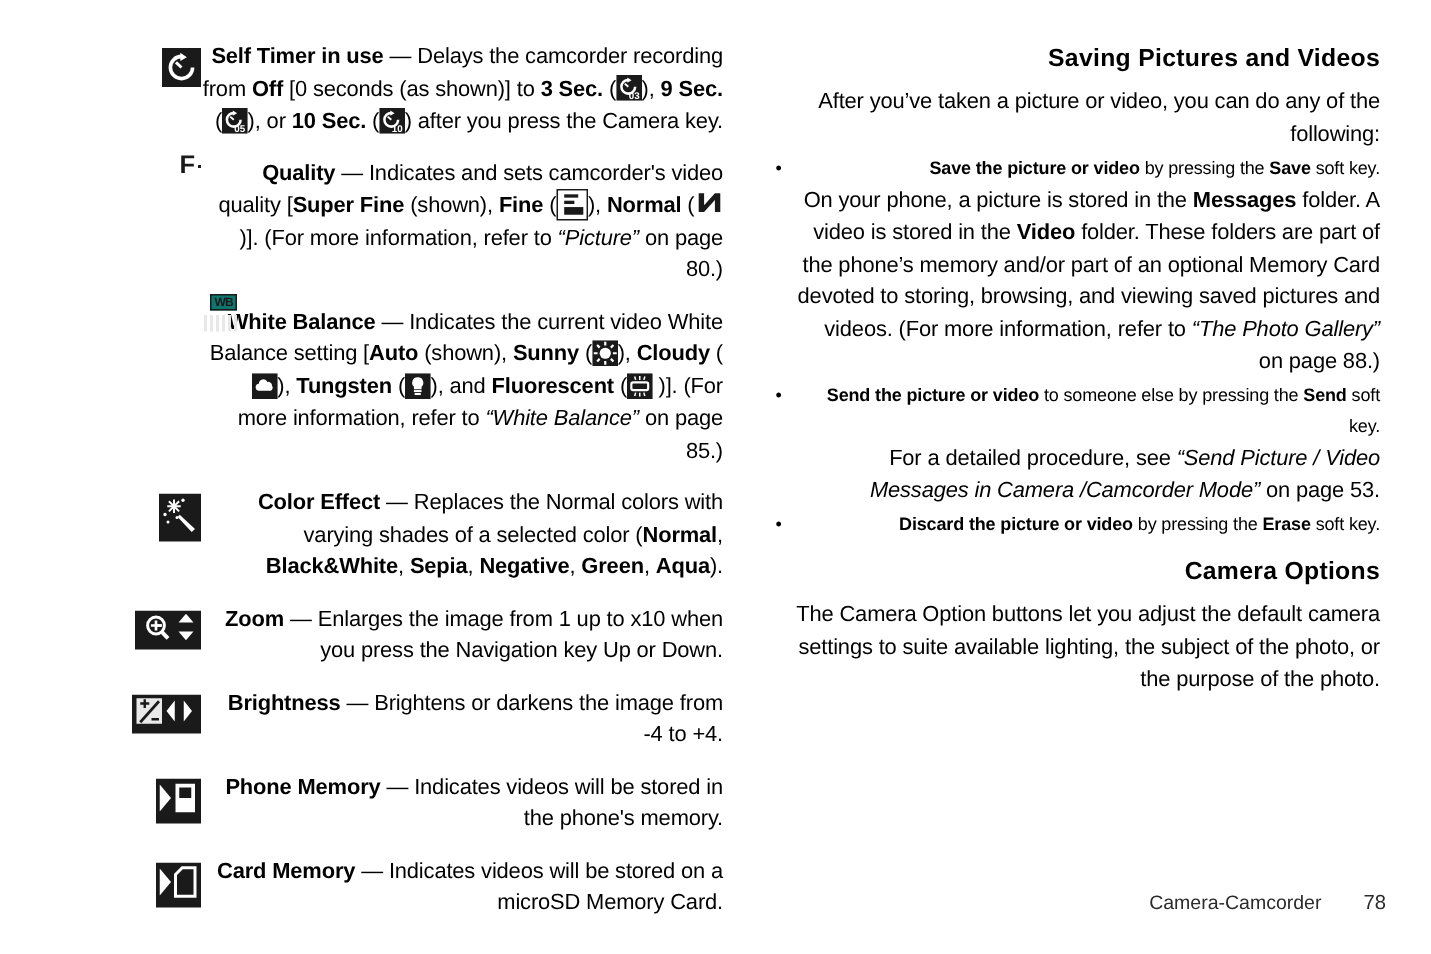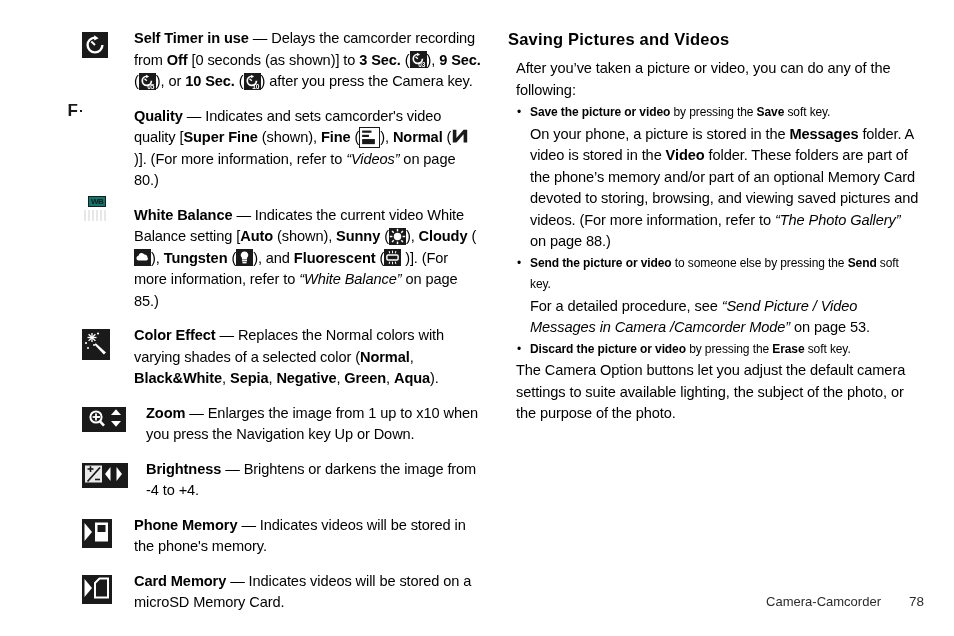--- a/index.html
+++ b/index.html
@@ -13,20 +13,21 @@
     font-family: "Liberation Sans", sans-serif;
     color: #000000;
     overflow: hidden;
     position: relative;
   }
   .page {
     position: relative;
     width: 954px;
     height: 636px;
     box-sizing: border-box;
+    text-align: right;
   }
   .col-left {
     position: absolute;
     left: 82px;
     top: 28px;
     width: 400px;
   }
   .col-right {
     position: absolute;
     left: 508px;
@@ -224,21 +225,21 @@
       </div>
       <div class="row-text">
         <b>Quality</b><span> — Indicates and sets camcorder's video quality [</span><b>Super Fine</b><span> (shown), </span><b>Fine</b><span> (</span><span class="gbox sml light" style="width:19px;height:19px;background:#ffffff;border:1px solid #1a1a1a;"><svg width="17" height="17" viewBox="0 0 20 20">
               <rect width="20" height="20" fill="#ffffff"></rect>
               <rect x="2.5" y="3" width="11" height="2.6" fill="#1a1a1a"></rect>
               <rect x="2.5" y="8" width="8" height="2.6" fill="#1a1a1a"></rect>
               <rect x="2.5" y="13" width="15" height="6" fill="#1a1a1a"></rect>
             </svg></span><span>), </span><b>Normal</b><span> (</span><span class="gbox sml" style="width:19px;height:19px;background:#ffffff;"><svg width="18" height="18" viewBox="0 0 20 20">
               <rect width="20" height="20" fill="#ffffff"></rect>
               <path d="M2 2 L6 2 L6 11 L14 2 L18 2 L18 16 L14 16 L14 7 L6 16 L2 16 Z" fill="#1a1a1a"></path>
-            </svg></span><span> )]. (For more information, refer to </span><i>“Videos”</i><span> on page 80.)</span>
+            </svg></span><span> )]. (For more information, refer to </span><i>“Picture”</i><span> on page 80.)</span>
       </div>
     </div>
 
     <div class="icon-row">
       <div class="icon-cell">
         <span class="ic-wb">
           <span class="bars">
             <i style="left:1px"></i>
               <i style="left:5px"></i>
               <i style="left:9px"></i>
@@ -410,20 +411,21 @@
     <p class="subpara">
       <span>For a detailed procedure, see </span><i>“Send Picture / Video Messages in Camera /Camcorder Mode”</i><span> on page 53.</span>
     </p>
 
     <ul class="bullets">
       <li>
         <b>Discard the picture or video</b><span> by pressing the </span><b>Erase</b><span> soft key.</span>
       </li>
     </ul>
 
+    <h2 class="sec second">Camera Options</h2>
 
     <p class="para">The Camera Option buttons let you adjust the default camera settings to suite available lighting, the subject of the photo, or the purpose of the photo.</p>
 
   </div>
 
   <div class="footer">
     <span>Camera-Camcorder</span>
     <span class="pno">78</span>
   </div>
 

